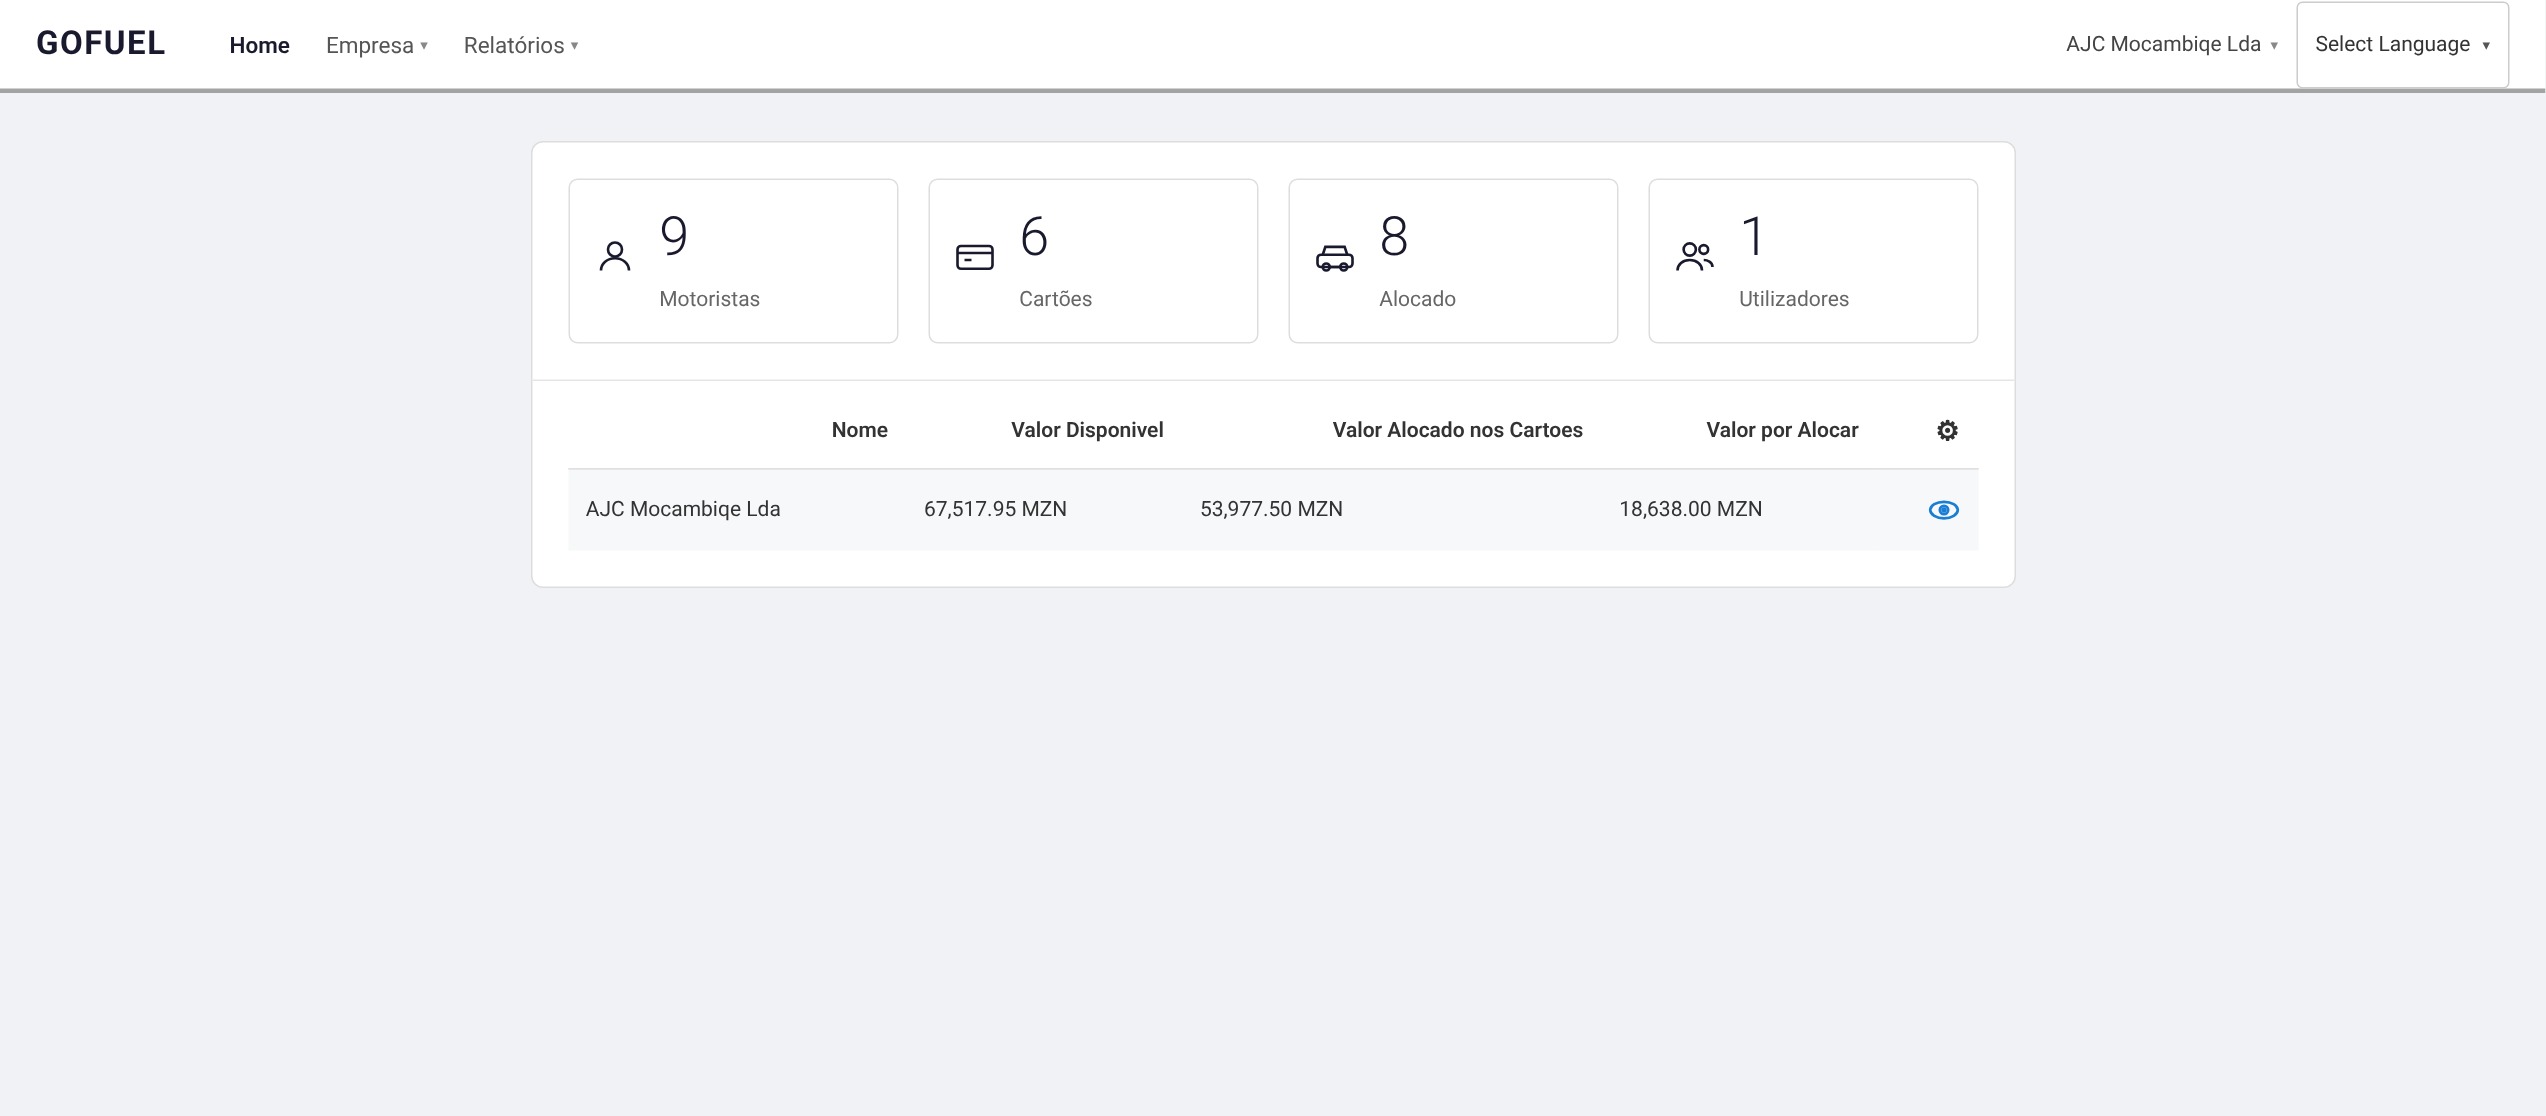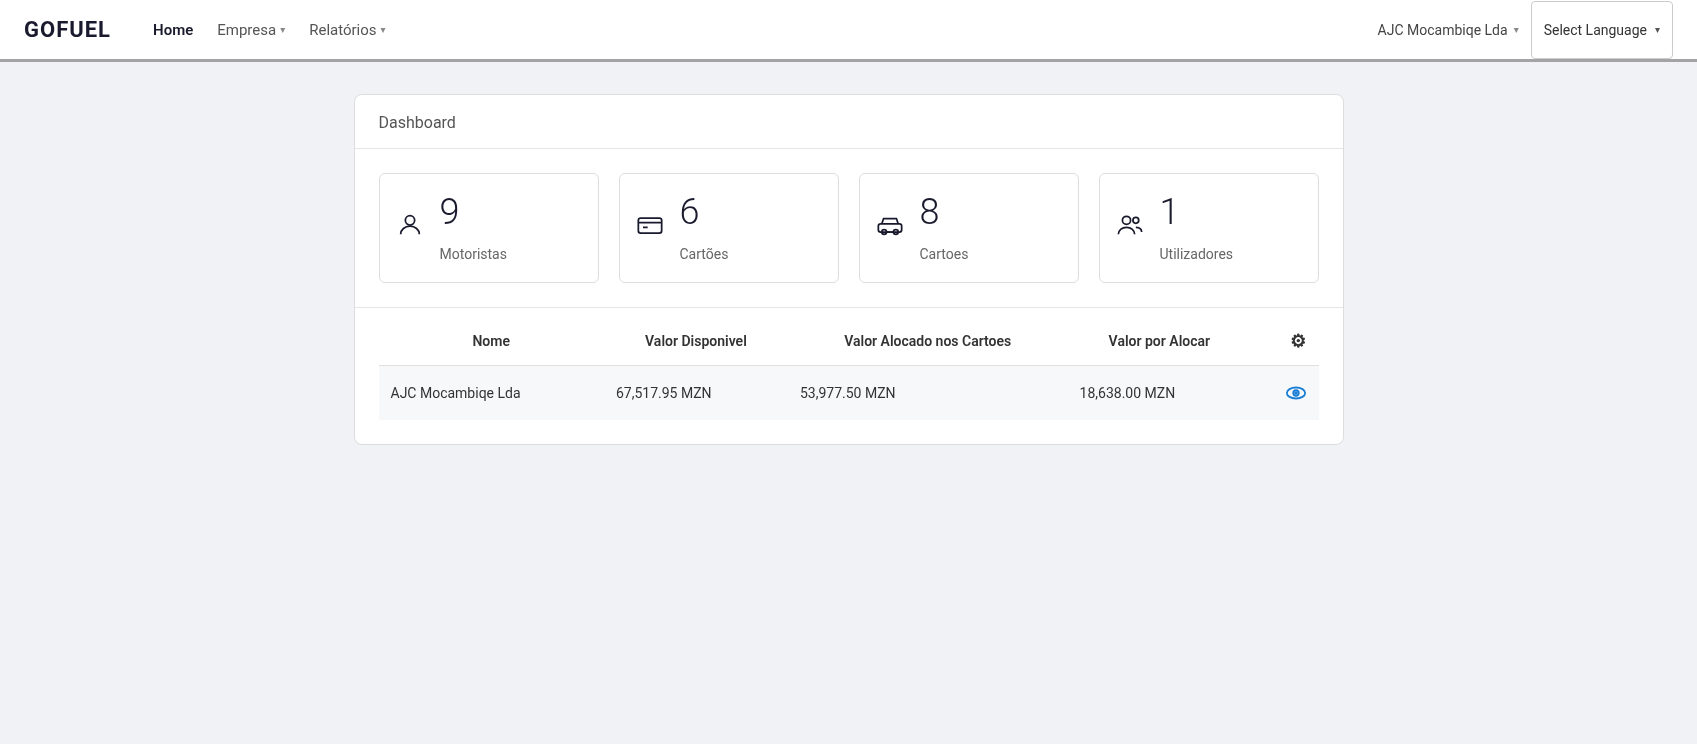--- a/index.html
+++ b/index.html
@@ -147,21 +147,21 @@
     
     .table-section {
       padding: 0 24px 24px;
     }
     table {
       width: 100%;
       border-collapse: collapse;
       margin-top: 8px;
     }
     thead tr th {
-      text-align: center;
+      text-align: right;
       font-size: 14px;
       font-weight: 600;
       color: #333;
       padding: 14px 12px;
       border-bottom: 1px solid #e0e0e0;
     }
     thead tr th.settings-col {
       text-align: right;
     }
     tbody tr {
@@ -214,23 +214,20 @@
     <div class="lang-select">
       <span>Select Language</span>
       <span class="caret">▾</span>
     </div>
   </div>
 </nav>
 
 <main class="main">
   <div class="dashboard-card">
 
-    <div class="dashboard-header">
-      <span>Dashboard</span>
-    </div>
 
     <div class="stat-cards">
 
       <div class="stat-card">
         <div class="stat-icon">
           <svg class="icon-svg" viewBox="0 0 24 24" fill="none" stroke="#1a1a2e" stroke-width="1.5">
             <circle cx="12" cy="8" r="4"></circle>
             <path d="M4 20c0-4 3.6-7 8-7s8 3 8 7"></path>
           </svg>
         </div>
@@ -259,21 +256,21 @@
           <svg class="icon-svg" viewBox="0 0 24 24" fill="none" stroke="#1a1a2e" stroke-width="1.5">
             <path d="M5 11l1.5-4.5h11L19 11"></path>
             <rect x="2" y="11" width="20" height="7" rx="2"></rect>
             <circle cx="7" cy="18" r="2"></circle>
             <circle cx="17" cy="18" r="2"></circle>
             <line x1="9" y1="18" x2="15" y2="18"></line>
           </svg>
         </div>
         <div class="stat-info">
           <span class="stat-number">8</span>
-          <span class="stat-label">Cartoes</span>
+          <span class="stat-label">Alocado</span>
         </div>
       </div>
 
       <div class="stat-card">
         <div class="stat-icon">
           <svg class="icon-svg" viewBox="0 0 24 24" fill="none" stroke="#1a1a2e" stroke-width="1.5">
             <circle cx="9" cy="8" r="3.5"></circle>
             <path d="M2 20c0-3.5 3-6 7-6s7 2.5 7 6"></path>
             <circle cx="17" cy="8" r="2.5"></circle>
             <path d="M17 14c2 0 5 1 5 4"></path>

